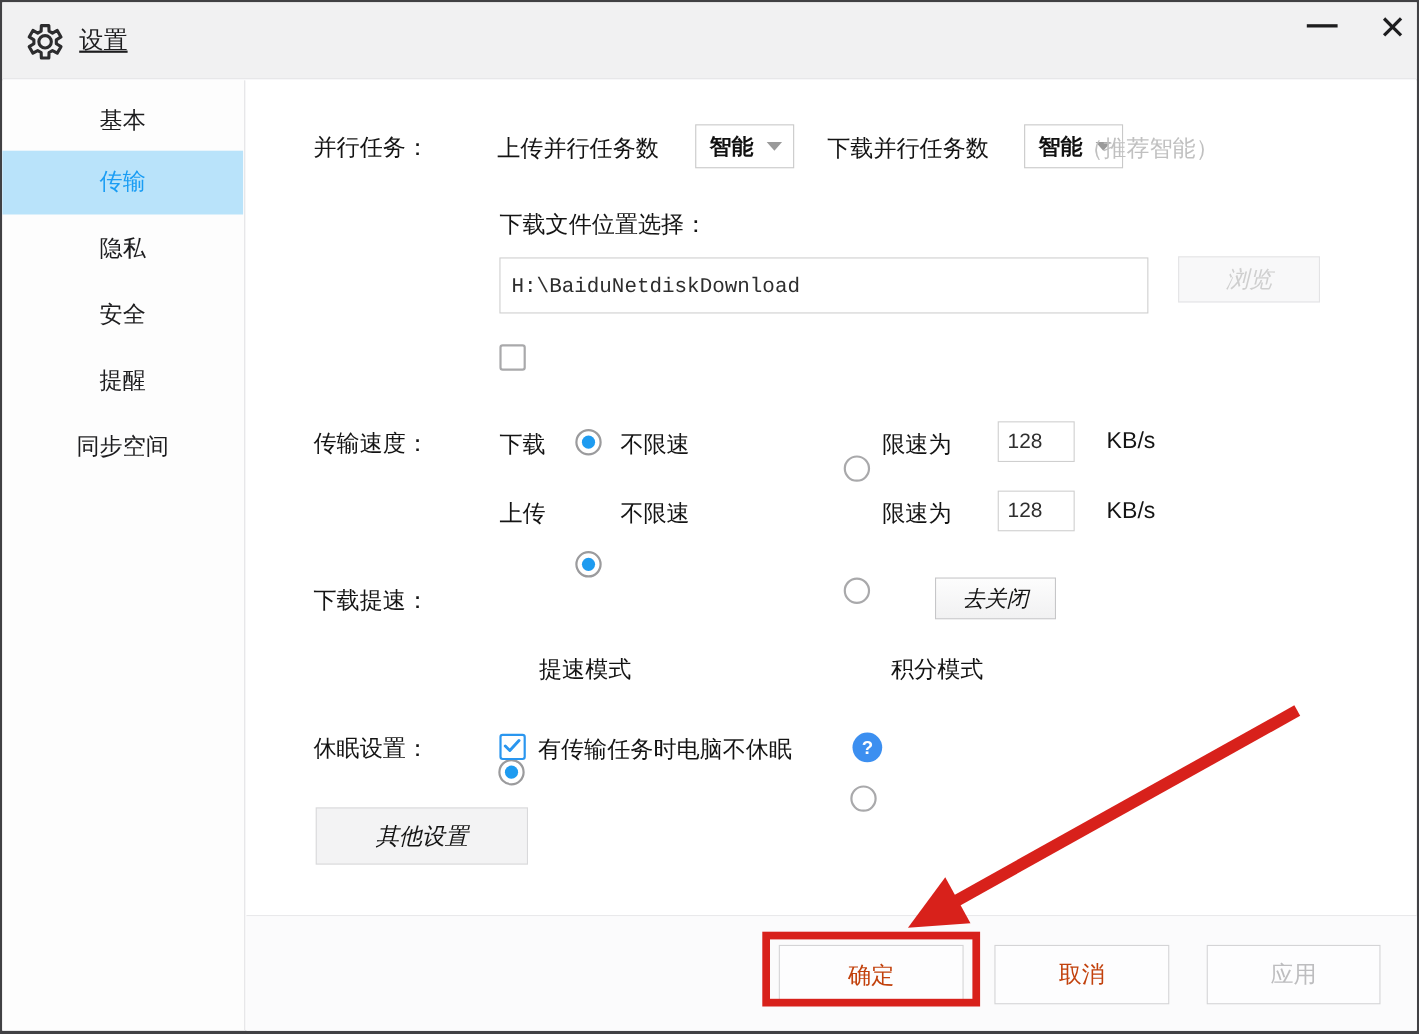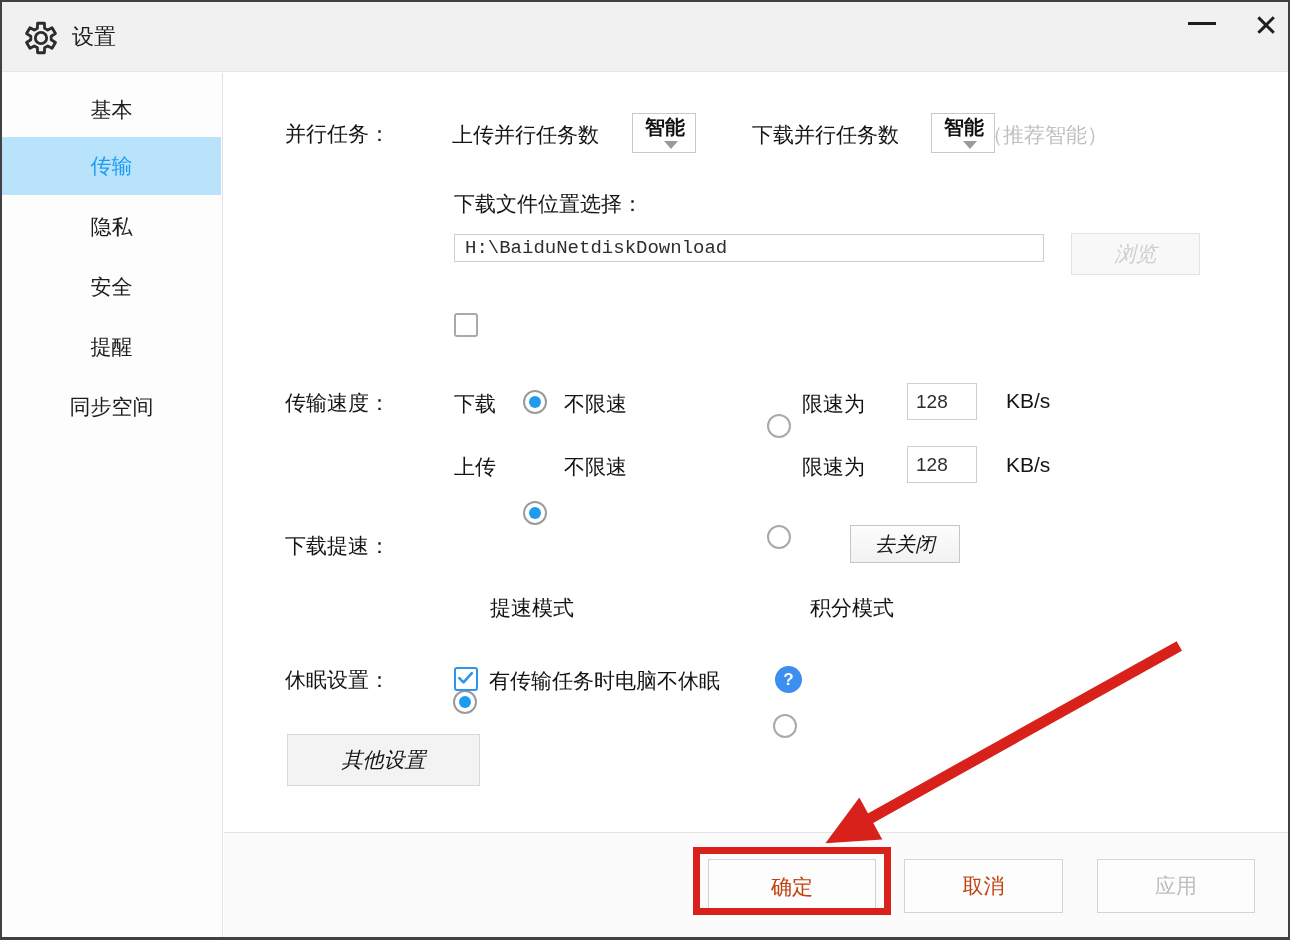--- a/index.html
+++ b/index.html
@@ -4,34 +4,34 @@
 <style>
   html,body{margin:0;padding:0;background:#888;}
   *{box-sizing:border-box;font-family:"Liberation Sans",sans-serif;}
   .window{
     position:relative;width:1290px;height:940px;background:#fff;
     border:2px solid #414144;border-bottom-width:3px;overflow:hidden;
   }
   
   .titlebar{position:absolute;left:0;top:0;right:0;height:70px;background:#f1f1f2;border-bottom:1px solid #e6e6e8;}
   .gear{position:absolute;left:22px;top:19px;width:34px;height:34px;}
-  .win-title{position:absolute;left:70px;top:0;height:70px;line-height:70px;font-size:22px;color:#1d1d1f;}
+  .win-title{position:absolute;left:70px;top:0;height:70px;line-height:70px;font-size:22px;color:#1d1d1f;text-decoration:underline;}
   .btn-min{position:absolute;left:1172px;top:0;width:56px;height:60px;cursor:pointer;}
   .btn-min .bar{position:absolute;left:14px;top:20px;width:28px;height:3px;background:#1d1d1f;}
   .btn-close{position:absolute;left:1238px;top:0;width:52px;height:60px;font-size:30px;color:#1d1d1f;text-align:center;line-height:48px;cursor:pointer;}
   
   .sidebar{position:absolute;left:0;top:71px;bottom:0;width:221px;background:#fdfdfd;border-right:1px solid #e2e2e4;}
   .side-item{position:absolute;left:0;right:1px;height:50px;line-height:50px;text-align:center;font-size:21px;color:#1d1d1f;cursor:pointer;}
   .side-item.sel{height:58px;line-height:58px;background:#b9e3fa;color:#1a9df4;}
   
   .main{position:absolute;left:222px;top:71px;right:0;bottom:0;background:#fff;}
   .abs{position:absolute;}
   .lbl{font-size:21px;color:#141414;white-space:nowrap;}
   .gray{color:#c0c0c0;}
-  .select{background:#fff;border:1px solid #c9c9c9;height:40px;display:flex;align-items:center;padding:0 10px 0 12px;cursor:pointer;flex-direction:column;}
+  .select{background:#fff;border:1px solid #c9c9c9;height:40px;display:flex;align-items:center;padding:0 10px 0 12px;cursor:pointer;}
   .select .val{font-size:20px;font-weight:bold;color:#111;}
   .select .tri{margin-left:12px;width:0;height:0;border-left:7px solid transparent;border-right:7px solid transparent;border-top:8px solid #9a9a9a;}
   .textinput{background:#fff;border:1px solid #cfcfcf;font-family:"Liberation Mono",monospace;font-size:19px;color:#2e2e2e;padding:0 10px;outline:none;}
   .smallinput{background:#fff;border:1px solid #cfcfcf;font-size:19px;color:#2e2e2e;padding:0 8px;outline:none;font-family:"Liberation Sans",sans-serif;}
   .btn{display:flex;align-items:center;justify-content:center;background:linear-gradient(#fdfdfd,#f1f1f2);border:1px solid #c6c6c8;font-size:21px;color:#141414;cursor:pointer;font-style:italic;}
   .btn.light{background:#f8f8f9;border-color:#e3e3e5;color:#cfcfcf;}
   .checkbox{width:24px;height:24px;border:2px solid #a9a9ab;border-radius:3px;background:#fff;cursor:pointer;}
   .checkbox.checked{border-color:#2a96ef;}
   .radio{width:24px;height:24px;border:2px solid #a9a9ab;border-radius:50%;background:#fff;cursor:pointer;position:relative;}
   .radio.sel{border-color:#9b9b9d;}
@@ -79,21 +79,21 @@
     <span class="tri"></span>
   </div>
   <div class="abs lbl" style="left:750px;top:119px;">下载并行任务数</div>
   <div class="abs select" style="left:929px;top:111px;">
     <span class="val">智能</span>
     <span class="tri"></span>
   </div>
   <div class="abs lbl gray" style="left:980px;top:119px;">（推荐智能）</div>
 
   <div class="abs lbl" style="left:452px;top:188px;">下载文件位置选择：</div>
-  <input class="abs textinput" style="left: 452px; top: 232px; width: 590px; height: 28px;" value="H:\BaiduNetdiskDownload">
+  <input class="abs textinput" style="left: 452px; top: 232px; width: 590px; height: 51px;" value="H:\BaiduNetdiskDownload">
   <div class="abs btn light" style="left:1069px;top:231px;width:129px;height:42px;">
       <span>浏览</span>
     </div>
   <div class="abs checkbox" style="left:452px;top:311px;"></div>
 
   <div class="abs lbl" style="left:283px;top:387px;">传输速度：</div>
   <div class="abs lbl" style="left:452px;top:388px;">下载</div>
   <div class="abs radio sel" style="left:521px;top:388px;"></div>
   <div class="abs lbl" style="left:562px;top:388px;">不限速</div>
   <div class="abs radio" style="left:765px;top:388px;"></div>

